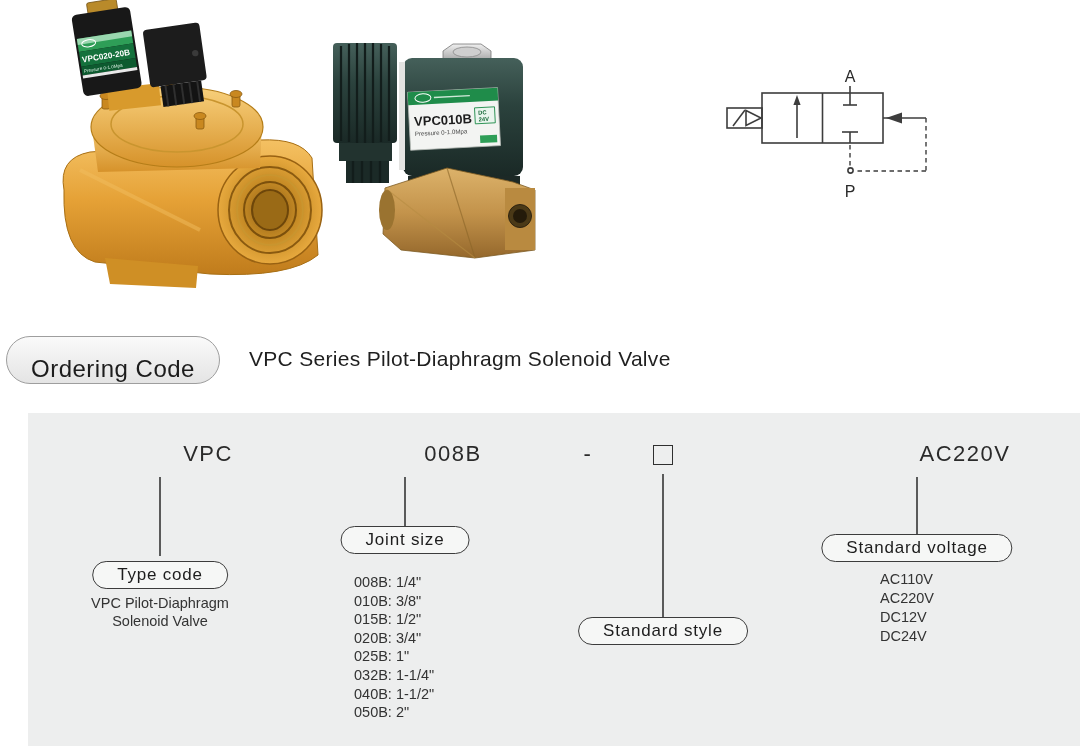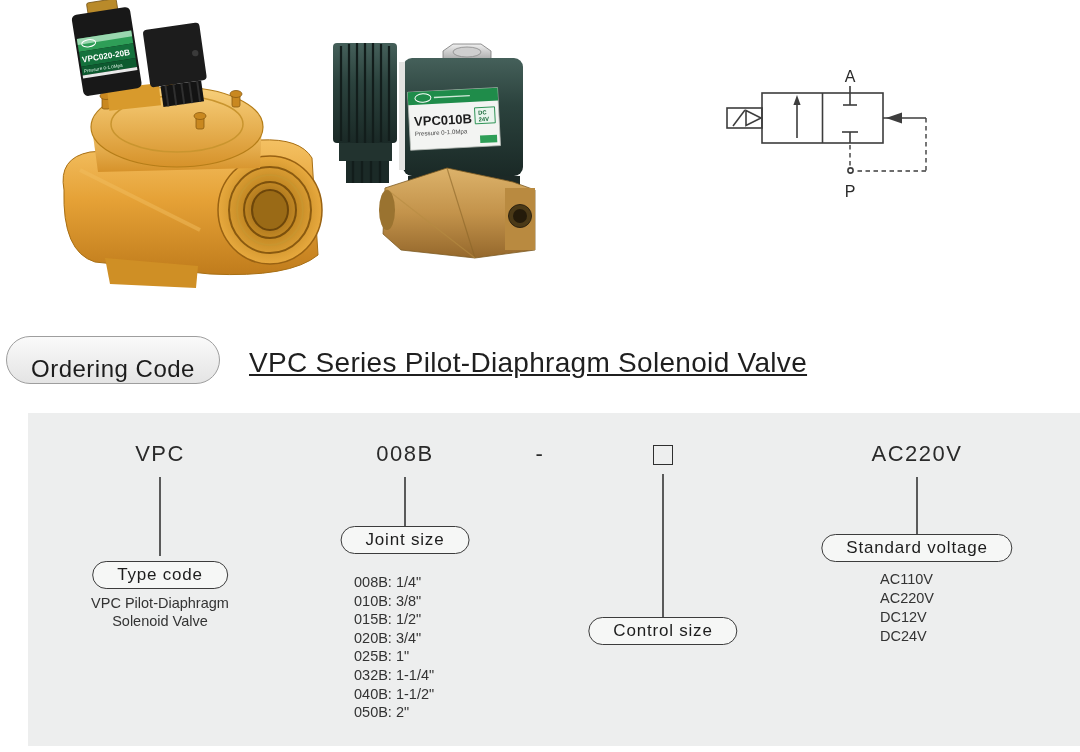--- a/index.html
+++ b/index.html
@@ -9,25 +9,25 @@
   
   .photo-large{position:absolute;left:50px;top:0px;}
   .photo-small{position:absolute;left:325px;top:38px;}
   .schematic{position:absolute;left:700px;top:48px;}
 
   
   .badge{position:absolute;left:6px;top:336px;height:46px;display:flex;align-items:flex-end;
          padding:0 24px;border:1.5px solid #9e9e9e;border-radius:24px;
          background:linear-gradient(#fafafa,#e4e4e4);
          font-size:24px;color:#1c1c1c;letter-spacing:0.5px;}
-  .sec-title{position:absolute;left:249px;top:347px;font-size:28px;color:#1f1f1f;letter-spacing:0.3px;text-decoration:underline;}
+  .sec-title{position:absolute;left:249px;top:347px;font-size:21px;color:#1f1f1f;letter-spacing:0.3px;}
 
   
   .panel{position:absolute;left:28px;top:413px;width:1052px;height:333px;background:#edeeee;}
-  .code{position:absolute;top:28px;transform:translateX(-50%);font-size:22px;color:#2a2a2a;letter-spacing:1.5px;white-space:nowrap;}
+  .code{position:absolute;top:28px;transform:translateX(-50%);font-size:22px;color:#2a2a2a;letter-spacing:1.5px;white-space:nowrap;margin-left:48px;}
   .vline{position:absolute;width:1.5px;background:#5a5a5a;}
   .sq{position:absolute;top:32px;width:18px;height:18px;border:1.6px solid #2f2f2f;background:transparent;transform:translateX(-50%);}
   .pill{position:absolute;transform:translateX(-50%);border:1.3px solid #3c3c3c;border-radius:15px;
         background:#f6f7f6;padding:3px 24px;font-size:17px;color:#1d1d1d;white-space:nowrap;letter-spacing:0.8px;}
   .desc{position:absolute;transform:translateX(-50%);text-align:center;font-size:14.5px;line-height:18px;color:#333;white-space:nowrap;}
   .opts{position:absolute;font-size:14.5px;color:#333;white-space:nowrap;}
   .opts div{line-height:18.6px;}
   .opts.ctrl{font-size:15px;}
   .opts.ctrl div{line-height:21.5px;}
   .opts.volt div{line-height:19px;}
@@ -233,21 +233,21 @@
   <div class="sq" style="left:635px;"></div>
   <div class="code" style="left:889px;">AC220V</div>
 
   <div class="vline" style="left:131px;top:64px;height:79px;"></div>
   <div class="vline" style="left:376px;top:64px;height:49px;"></div>
   <div class="vline" style="left:634px;top:61px;height:144px;"></div>
   <div class="vline" style="left:888px;top:64px;height:57px;"></div>
 
   <div class="pill" style="left:132px;top:148px;">Type code</div>
   <div class="pill" style="left:377px;top:113px;">Joint size</div>
-  <div class="pill" style="left:635px;top:204px;">Control size</div>
+  <div class="pill" style="left:635px;top:204px;">Standard style</div>
   <div class="pill" style="left:889px;top:121px;">Standard voltage</div>
 
   <div class="desc" style="left:132px;top:181px;">
     <div>VPC Pilot-Diaphragm</div>
     <div>Solenoid Valve</div>
   </div>
 
   <div class="opts" style="left:326px;top:160px;">
     <div>008B: 1/4"</div>
     <div>010B: 3/8"</div>

